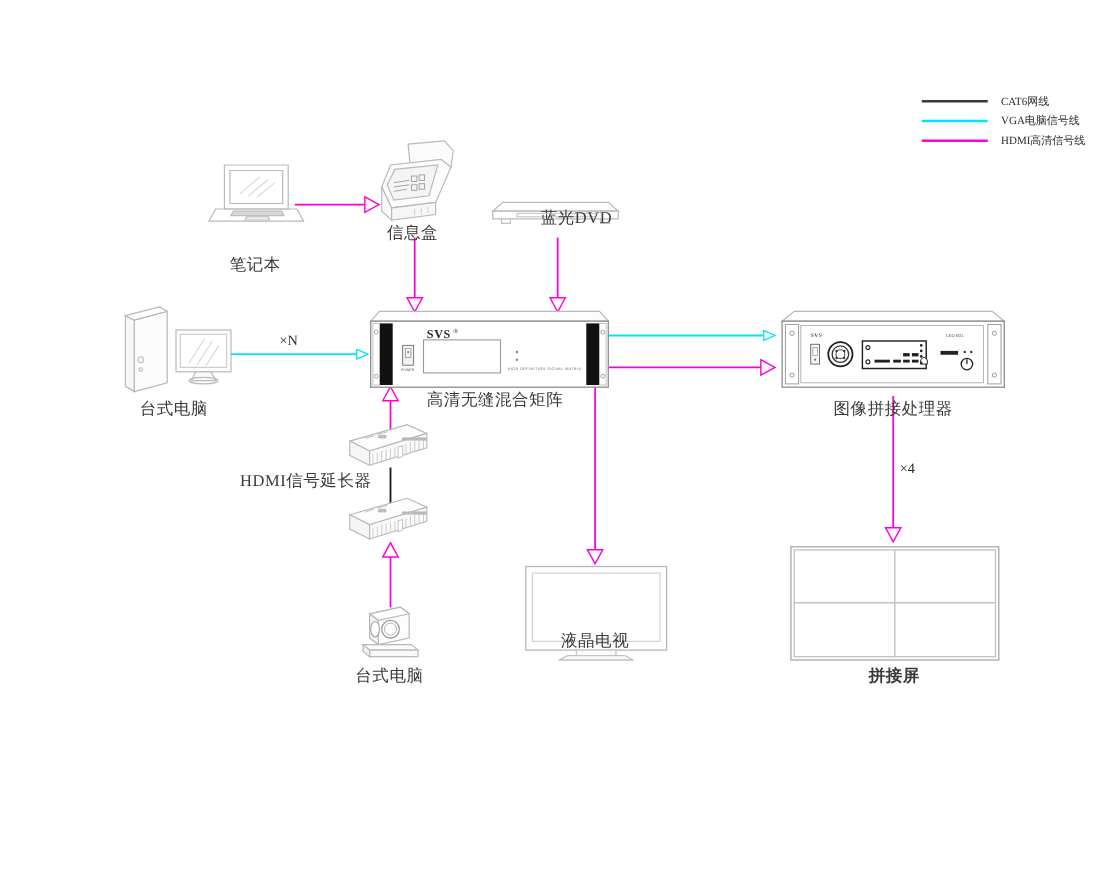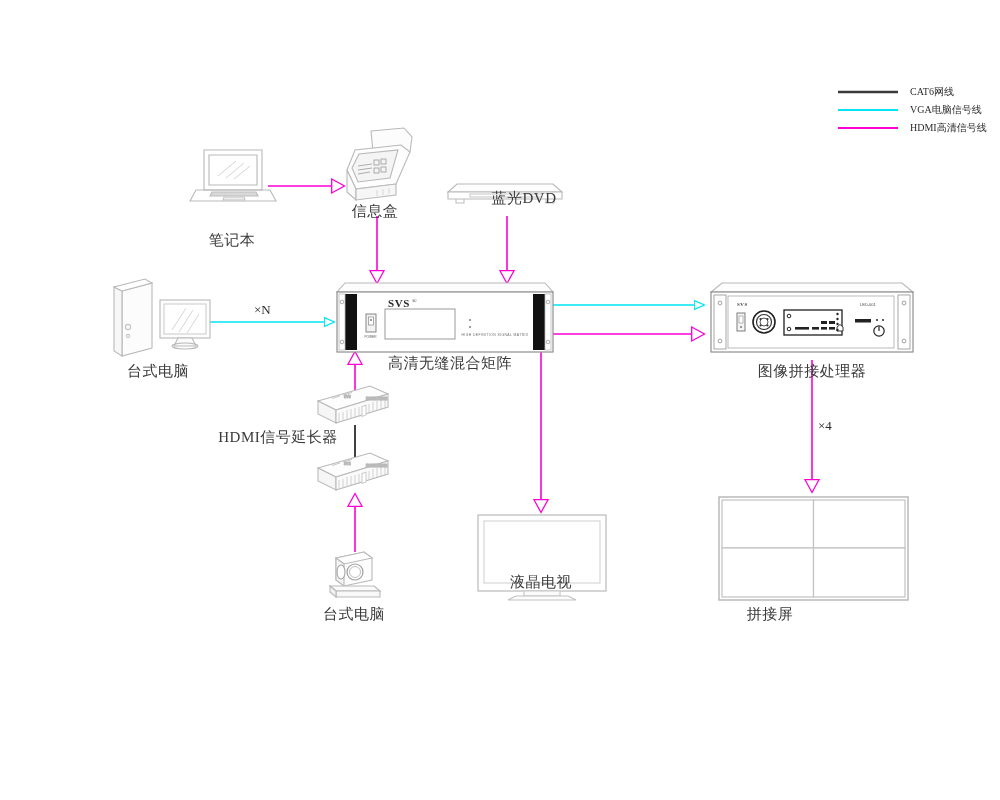--- a/index.html
+++ b/index.html
@@ -280,21 +280,21 @@
   <div class="lbl lbl-center" style="left:450px; top:354px;">高清无缝混合矩阵</div>
 
   <div class="lbl lbl-center" style="left:812px; top:362px;text-align:right;">图像拼接处理器</div>
 
   <div class="lbl lbl-center" style="left:278px; top:428px;">HDMI信号延长器</div>
 
   <div class="lbl lbl-center" style="left:354px; top:605px;">台式电脑</div>
 
   <div class="lbl lbl-center" style="left:541px; top:573px;">液晶电视</div>
 
-  <div class="lbl lbl-center" style="left:770px; top:605px;">拼接屏</div>
+  <div class="lbl lbl-center" style="left:813px; top:605px;font-weight:bold;">拼接屏</div>
 
   <div class="mult" style="left:254px; top:302px;">×N</div>
 
   <div class="mult" style="left:818px; top:418px;">×4</div>
 
   <div class="legend-text" style="left:910px; top:85px;">CAT6网线</div>
   <div class="legend-text" style="left:910px; top:103px;">VGA电脑信号线</div>
   <div class="legend-text" style="left:910px; top:121px;text-align:right;">HDMI高清信号线</div>
 
 </div>

